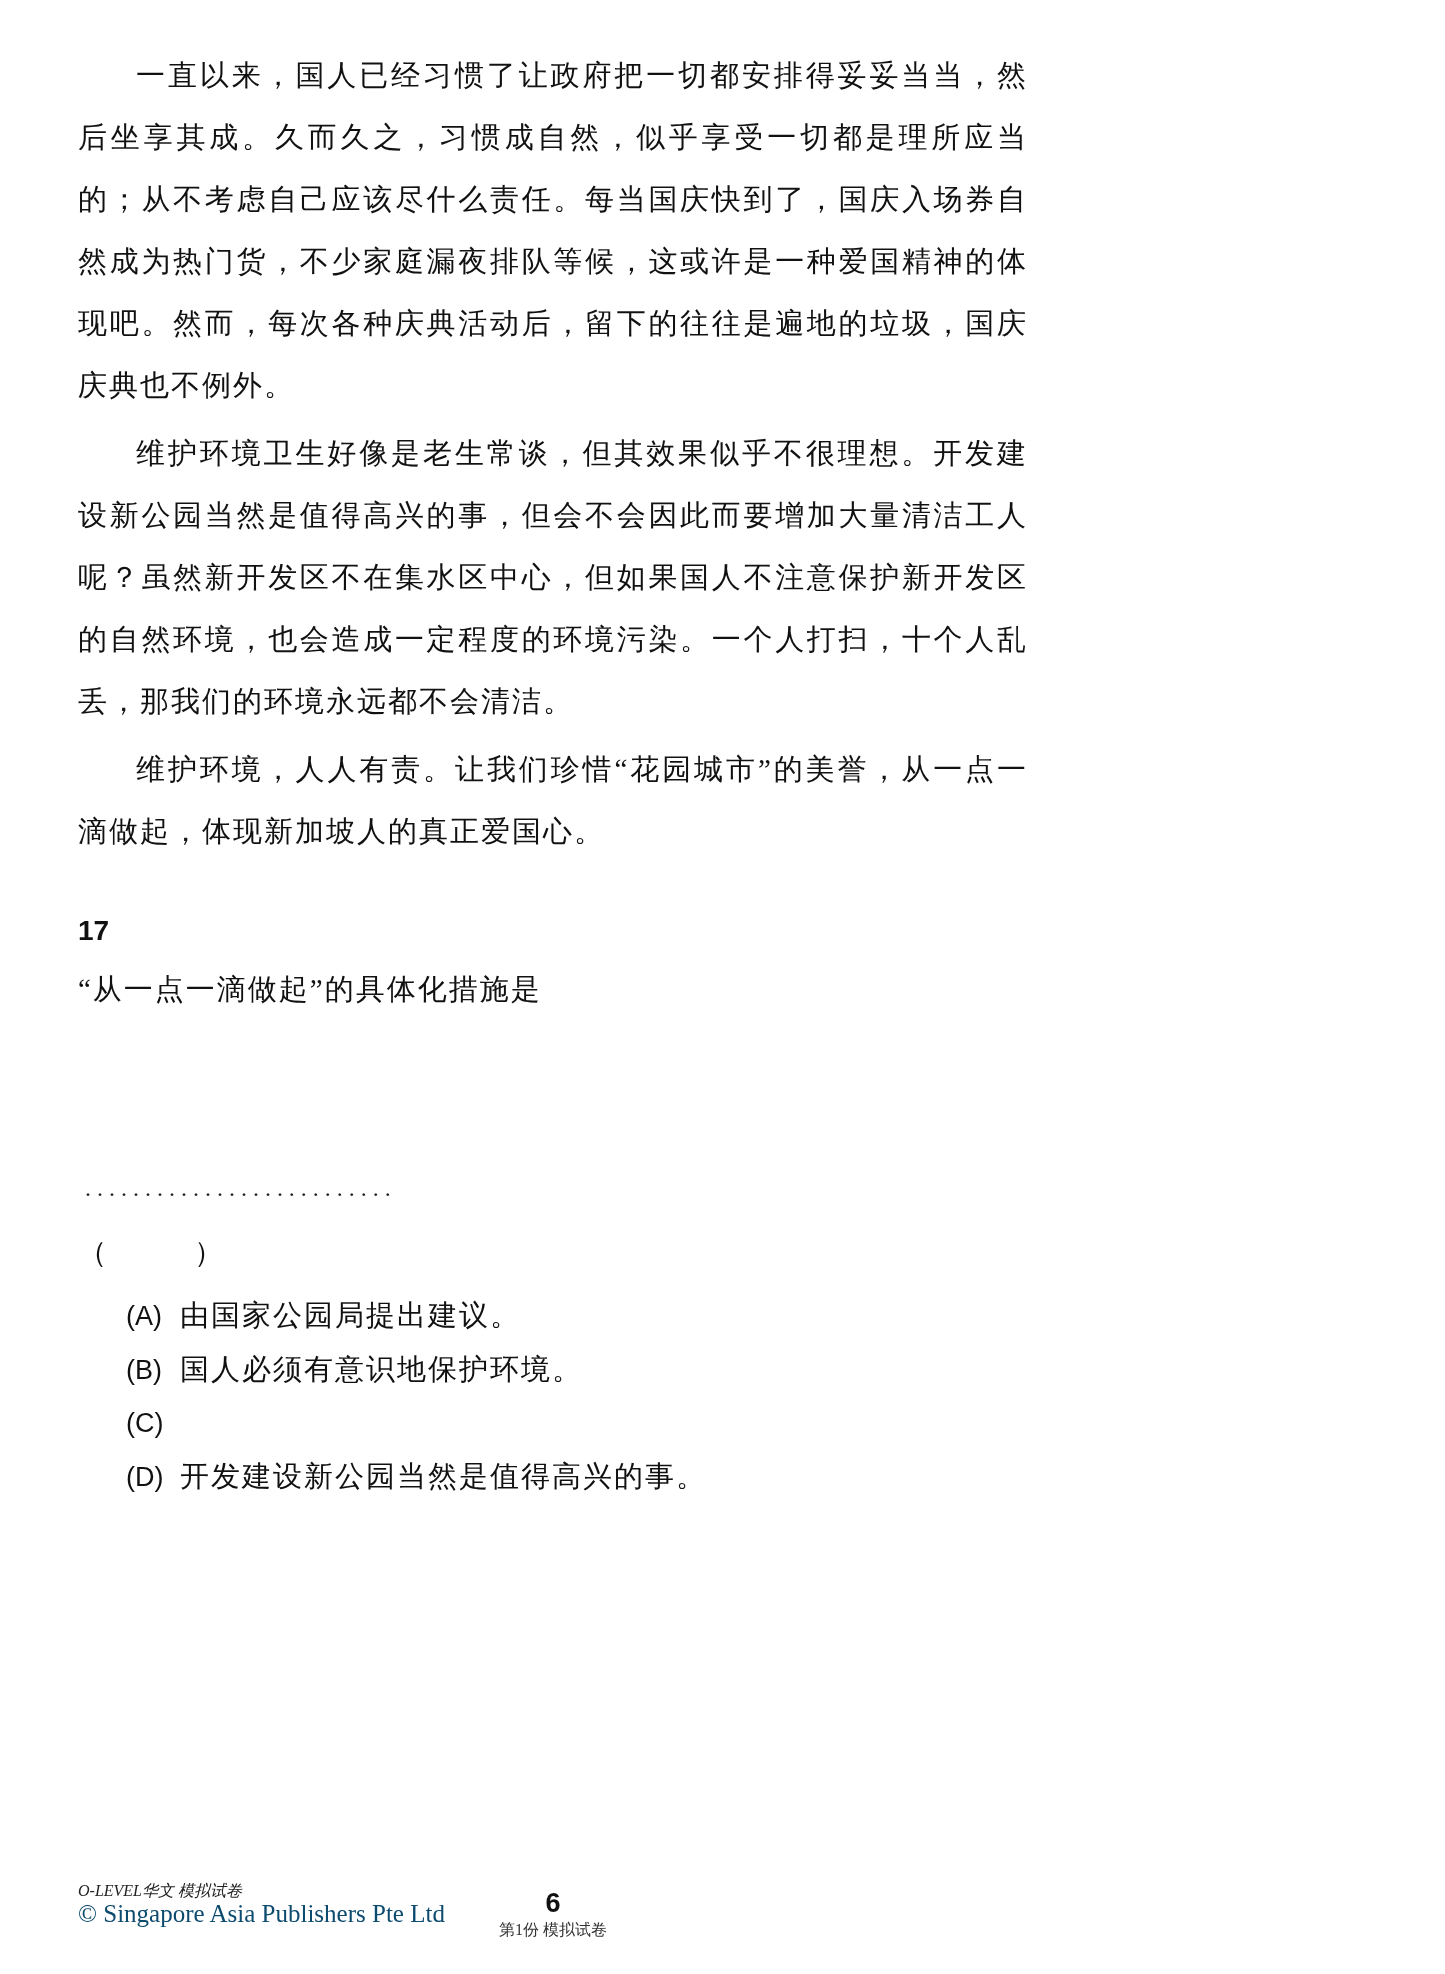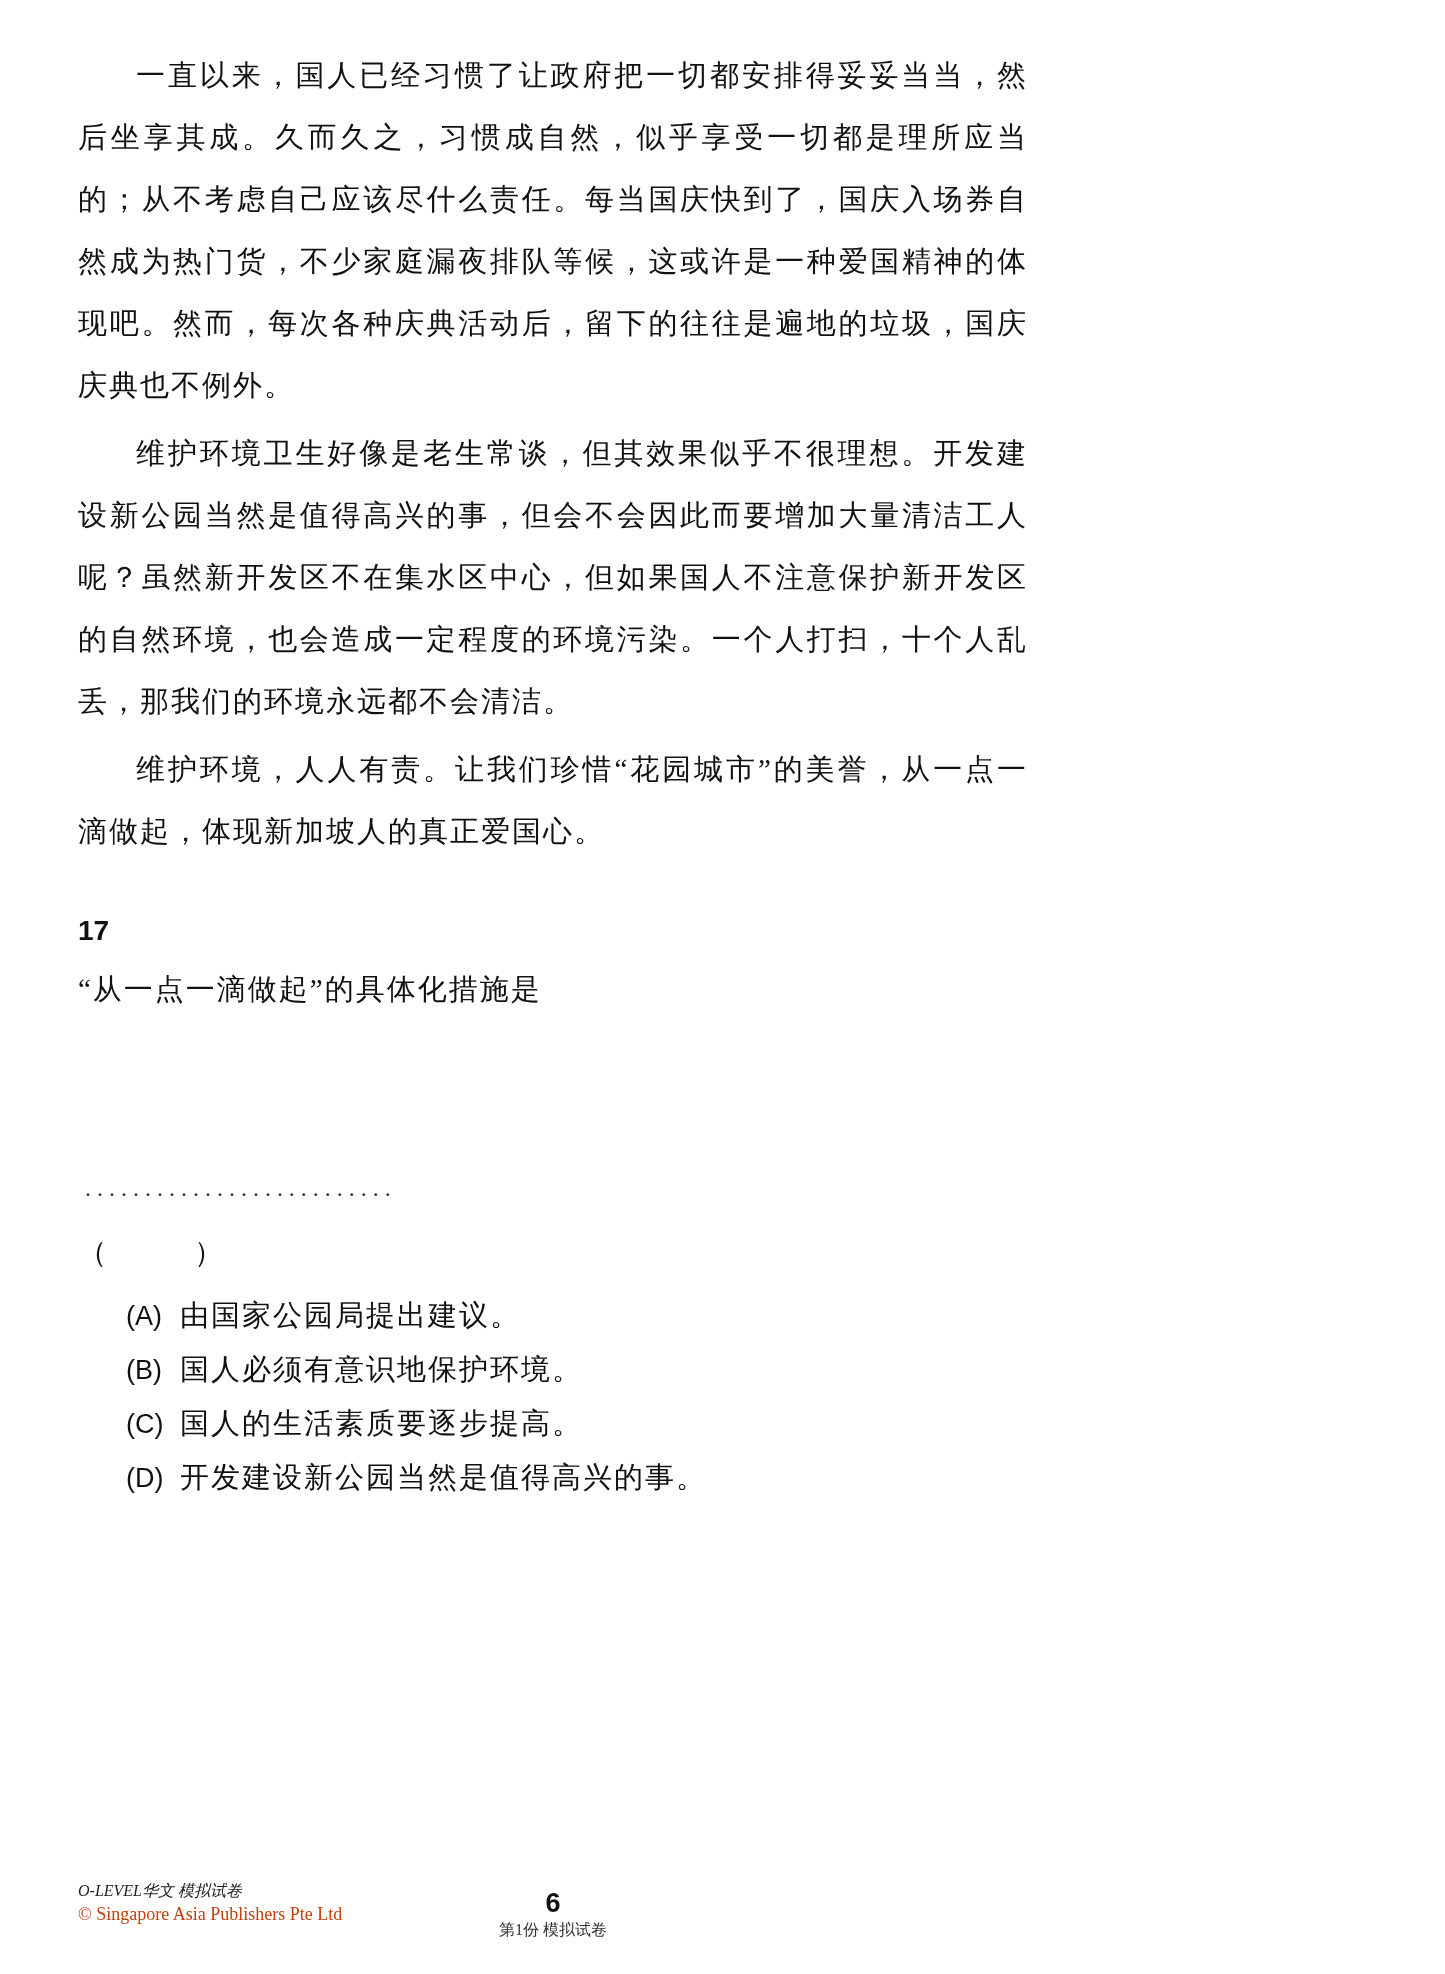--- a/index.html
+++ b/index.html
@@ -76,23 +76,23 @@
     left:78px;
     bottom:48px;
   }
   .footer-series {
     font-style:italic;
     font-size:16px;
     line-height:22px;
     color:#222222;
   }
   .footer-pub {
-    font-size:18px;
+    font-size:25px;
     line-height:24px;
-    color:#c2410c;
+    color:#0c4a6e;
   }
   .footer-center {
     position:absolute;
     left:78px;
     bottom:34px;
     width:950px;
     text-align:center;
   }
   .page-num {
     font-family:"Liberation Sans", sans-serif;
@@ -131,21 +131,20 @@
         <div class="q-option">
           <span class="opt-label">(A)</span>
           <span class="opt-text">由国家公园局提出建议。</span>
         </div>
         <div class="q-option">
           <span class="opt-label">(B)</span>
           <span class="opt-text">国人必须有意识地保护环境。</span>
         </div>
         <div class="q-option">
           <span class="opt-label">(C)</span>
-          <span class="opt-text">国人的生活素质要逐步提高。</span>
         </div>
         <div class="q-option">
           <span class="opt-label">(D)</span>
           <span class="opt-text">开发建设新公园当然是值得高兴的事。</span>
         </div>
       </div>
     </div>
 
   </div>
 

